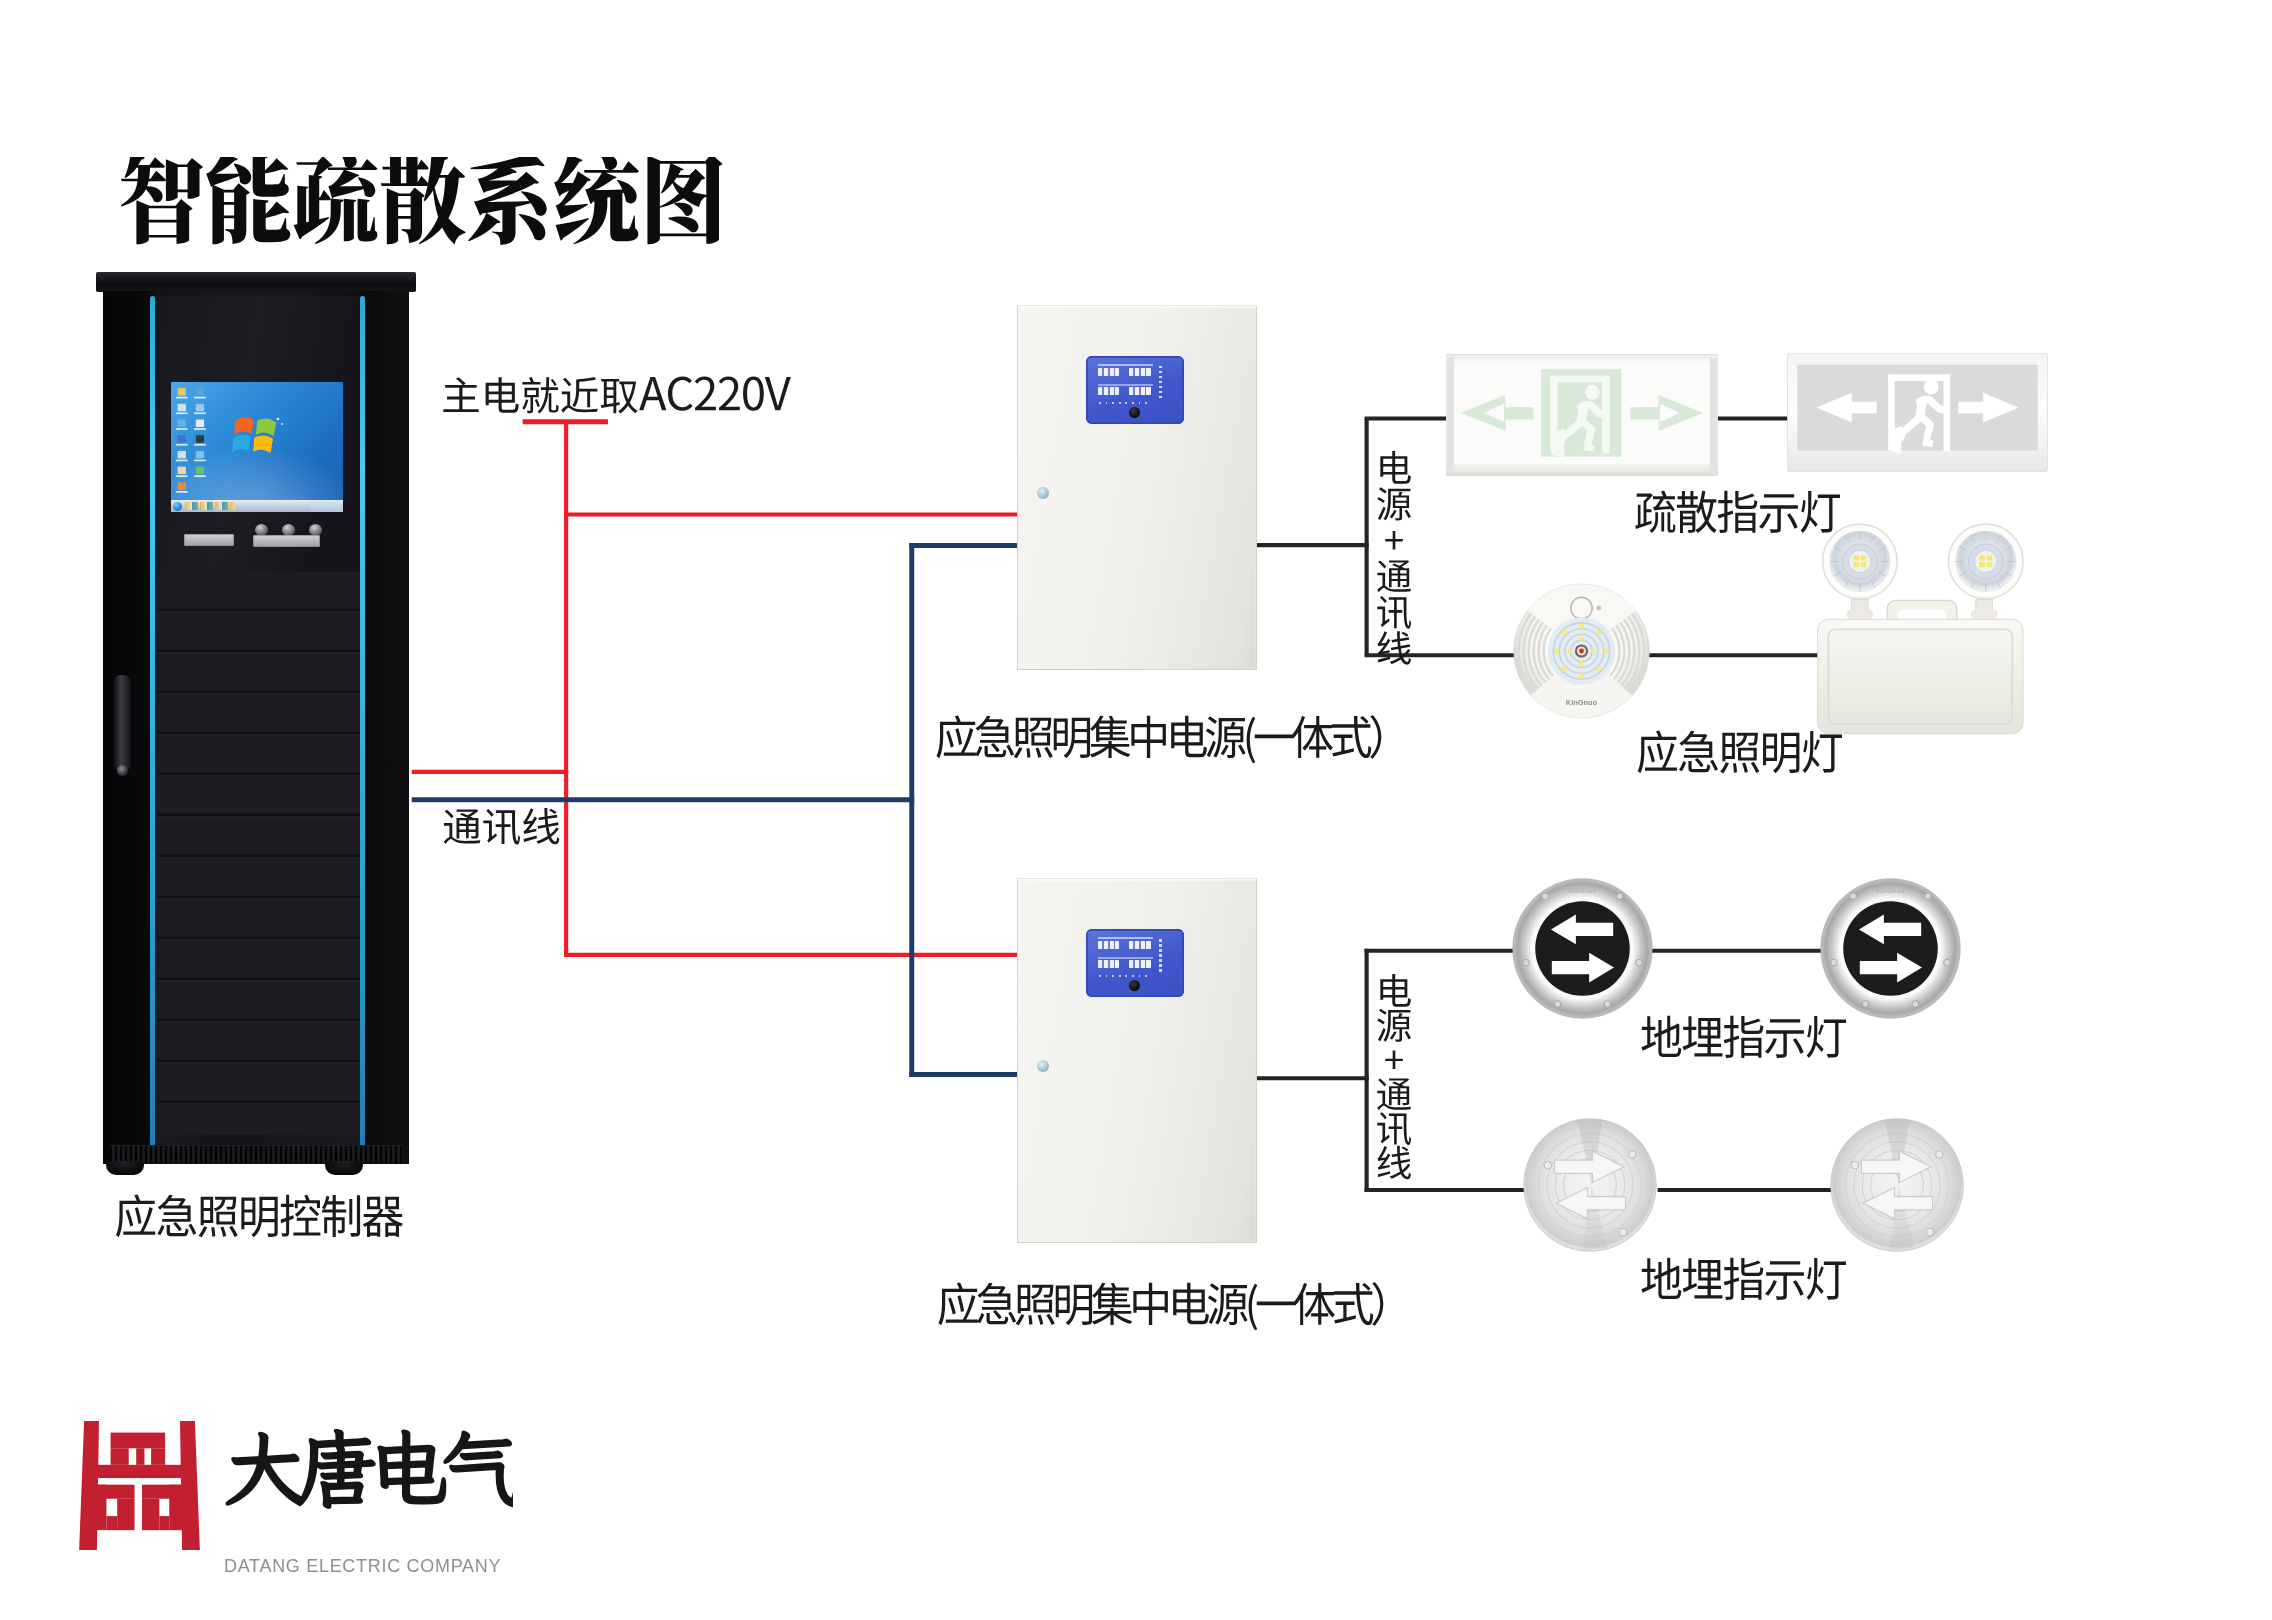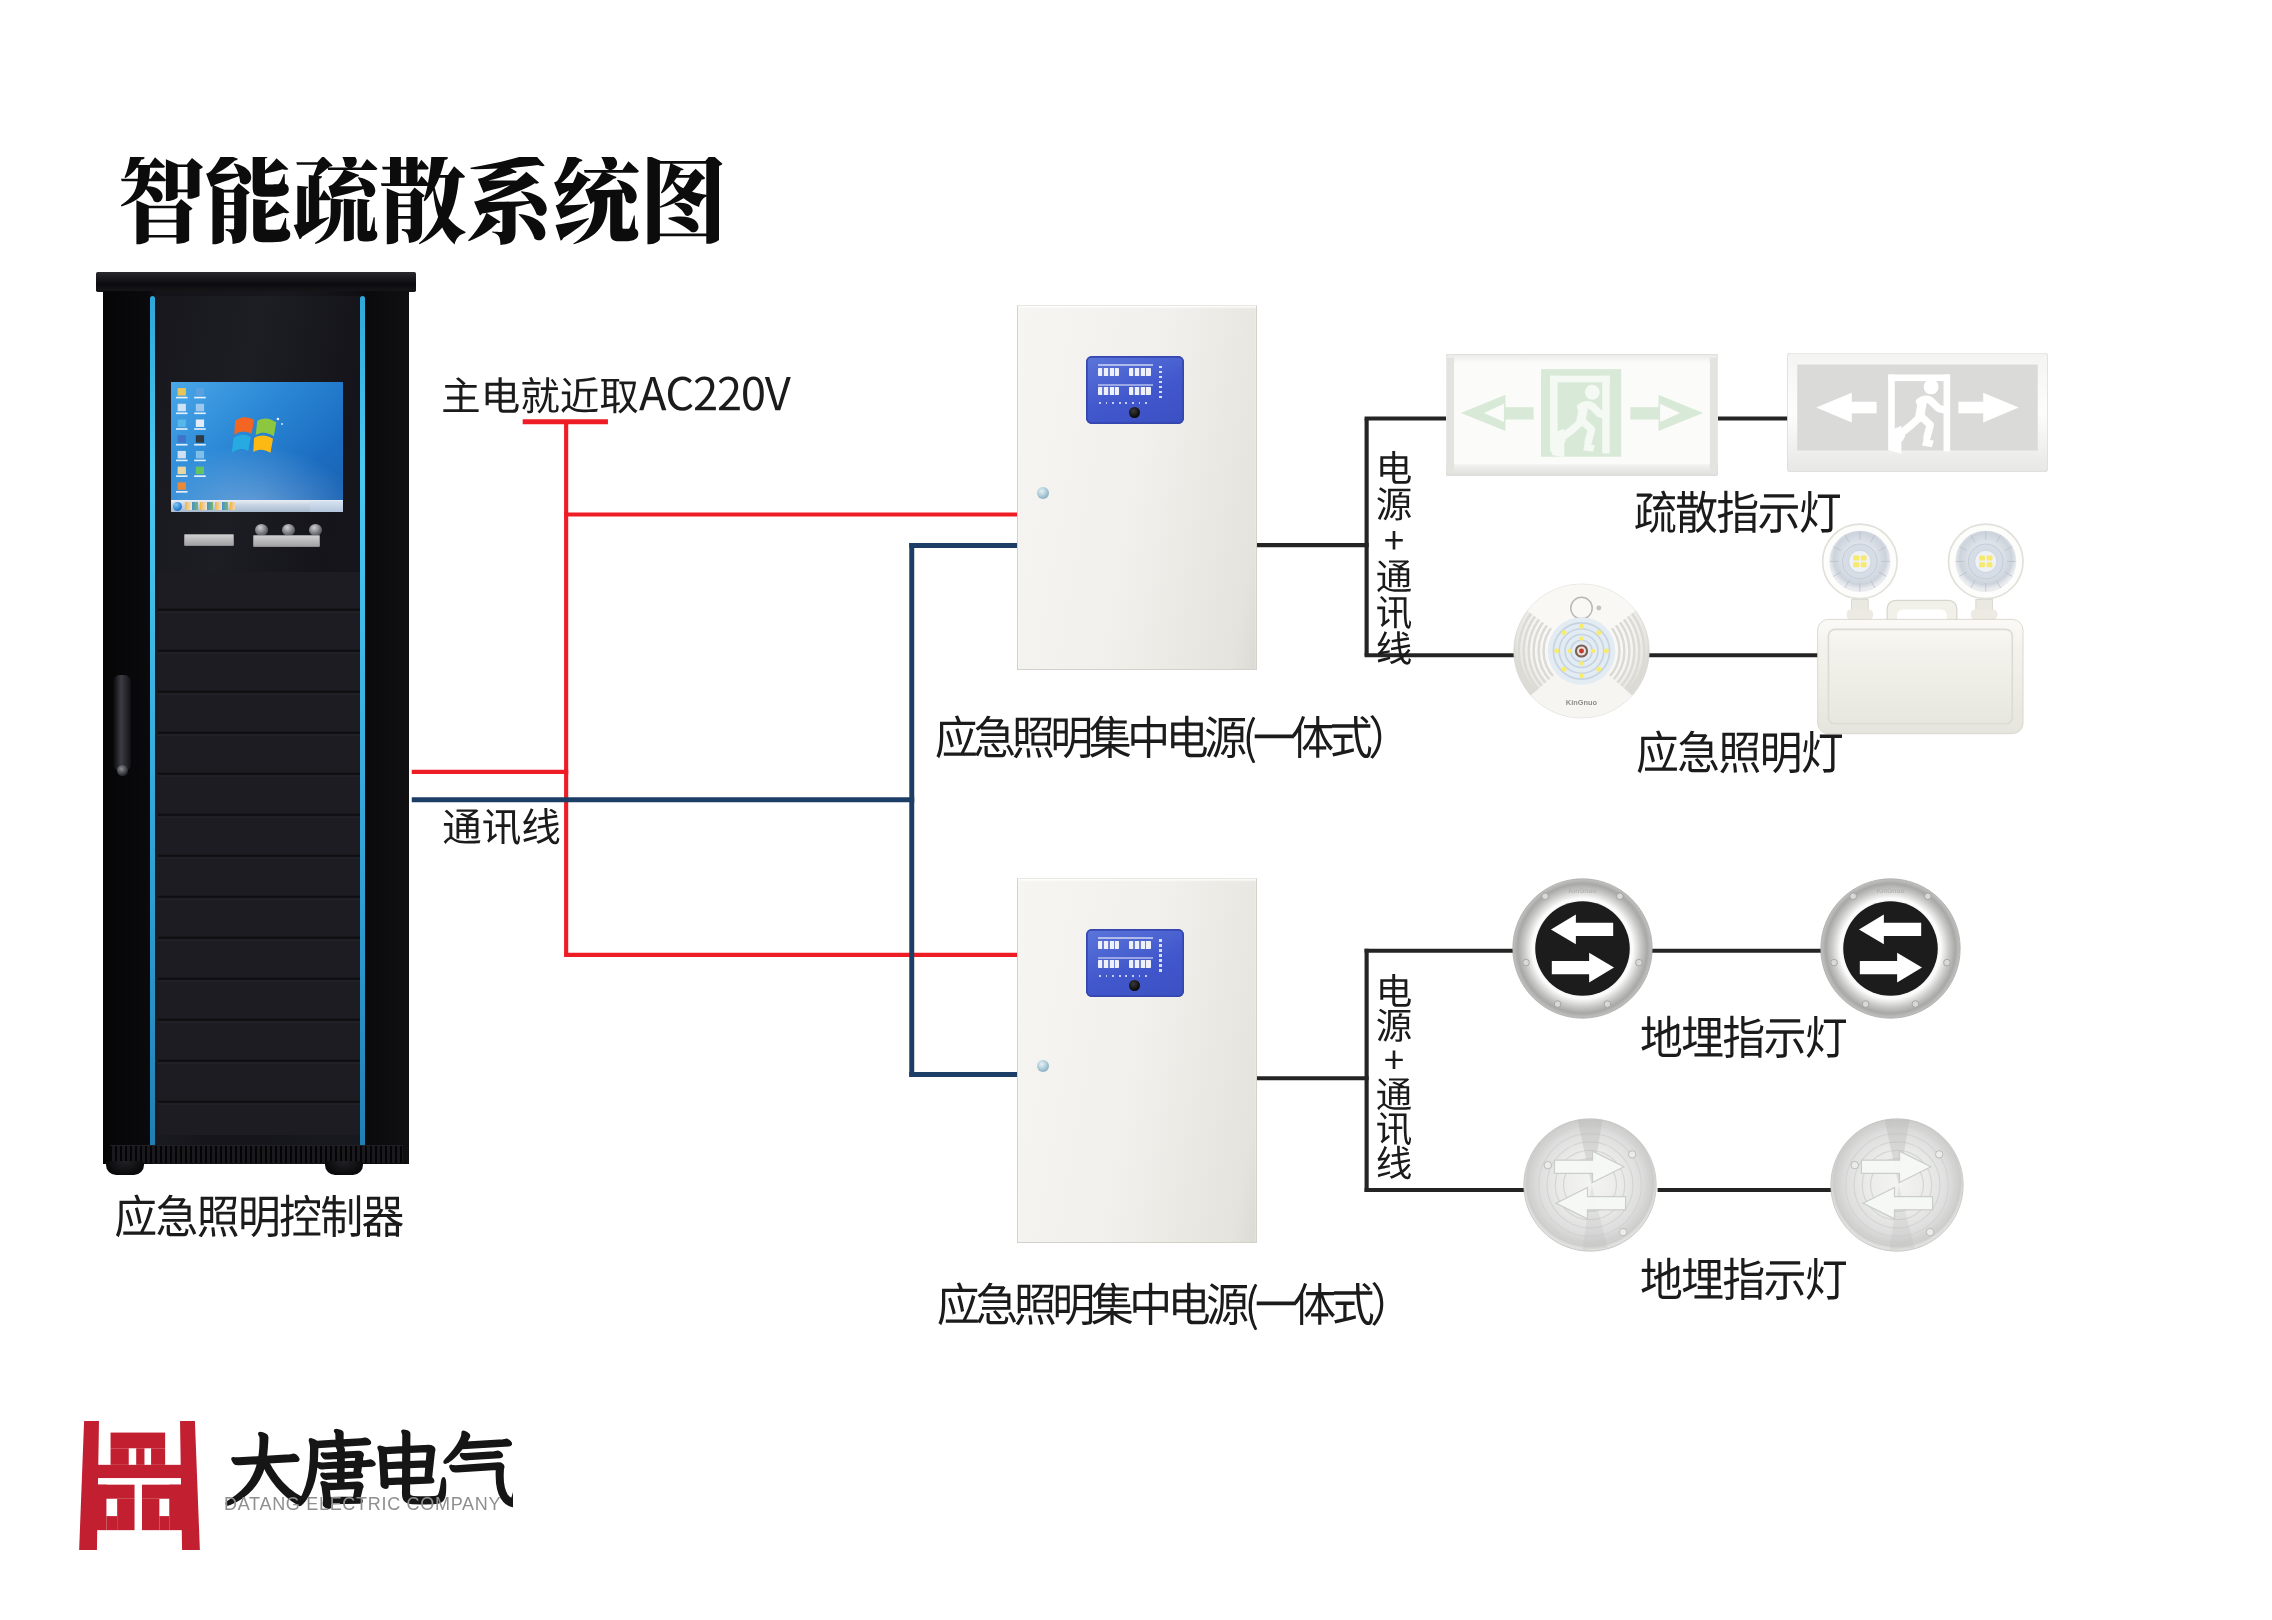--- a/index.html
+++ b/index.html
@@ -568,14 +568,14 @@
 <rect x="109" y="77" width="21" height="55"></rect>
 <rect x="76" y="94" width="21" height="38"></rect>
 <rect x="97" y="115" width="12" height="17"></rect>
 </g>
 </svg>
 
 <svg style="position:absolute;left:222px;top:1420px" width="291" height="103" viewBox="0 0 352 125">
 <path stroke="#161616" stroke-width="2.2" transform="translate(2,95) scale(1,1.0)" fill="#161616" d="M53.9 -43.2 87.2 -45.0Q88.5 -45.1 89.5 -45.7Q90.5 -46.2 90.5 -47.5Q90.5 -48.7 89.2 -50.1Q88.0 -51.4 86.6 -52.4Q85.1 -53.3 84.1 -53.3Q83.5 -53.3 83.0 -53.0Q82.0 -52.7 81.2 -52.5Q80.3 -52.3 79.3 -52.2L50.9 -50.5Q51.6 -55.4 52.0 -61.4Q52.5 -67.3 52.7 -73.6V-73.9Q52.7 -75.8 51.4 -76.9Q50.0 -78.0 48.3 -78.6Q46.6 -79.2 45.3 -79.4Q44.0 -79.6 43.8 -79.6Q42.2 -79.6 42.2 -78.3Q42.2 -77.6 42.7 -76.8Q43.4 -75.7 43.8 -74.6Q44.1 -73.5 44.1 -72.1Q44.1 -66.3 43.7 -60.6Q43.3 -54.9 42.5 -50.1L17.2 -48.6H15.9Q14.8 -48.6 13.7 -48.7Q12.6 -48.8 11.5 -49.0Q11.4 -49.0 11.3 -49.0Q11.2 -49.1 11.0 -49.1Q9.7 -49.1 9.7 -47.9Q9.7 -47.4 9.8 -47.1Q11.0 -44.1 12.3 -42.7Q13.6 -41.2 16.3 -41.2Q17.0 -41.2 17.8 -41.2Q18.6 -41.3 19.4 -41.3L41.0 -42.5Q40.2 -39.1 38.2 -33.5Q36.2 -27.9 32.2 -21.6Q28.2 -15.3 21.7 -8.9Q15.1 -2.4 5.2 3.6Q2.7 5.1 2.7 6.5Q2.7 7.9 4.5 7.9Q5.0 7.9 7.8 6.9Q10.5 5.8 14.8 3.6Q19.0 1.3 24.0 -2.4Q28.9 -6.0 33.8 -11.2Q38.7 -16.5 42.7 -23.6Q46.7 -30.8 48.5 -38.2Q52.7 -29.6 58.2 -21.9Q63.8 -14.1 69.3 -8.6Q74.8 -3.0 79.5 0.5Q84.1 3.9 87.1 5.6Q90.0 7.3 90.6 7.3Q91.6 7.3 93.2 6.2Q94.7 5.2 96.0 3.9Q97.2 2.6 97.2 1.9Q97.2 0.8 95.1 -0.2Q86.1 -4.6 78.4 -11.3Q70.6 -18.0 64.4 -26.4Q58.1 -34.8 53.9 -43.2Z M159.4 -12.4 157.5 -1.1 128.2 -0.5 127.3 -10.9ZM158.7 -38.3 157.9 -31.4 145.1 -30.7 145.2 -37.5ZM160.2 -50.2 159.6 -44.6 145.3 -43.8 145.4 -49.3ZM128.9 6.0 164.7 5.4Q165.6 5.4 166.5 5.0Q167.4 4.6 167.4 3.5Q167.4 2.7 166.8 1.6Q166.1 0.5 164.6 -0.9L167.2 -11.6Q167.4 -12.2 167.8 -12.9Q168.2 -13.5 168.2 -14.4Q168.2 -15.7 166.8 -17.5Q165.3 -19.3 162.7 -19.3Q162.4 -19.3 162.1 -19.2Q161.7 -19.2 161.3 -19.2L145.0 -18.4L145.1 -24.4L164.3 -25.3Q165.5 -25.4 166.6 -25.6Q167.7 -25.7 167.7 -26.9Q167.7 -28.2 165.2 -31.0L166.3 -38.7L179.4 -39.5Q183.0 -39.7 183.0 -41.5Q183.0 -42.4 181.9 -43.6Q180.9 -44.7 179.6 -45.5Q178.3 -46.3 177.3 -46.3Q176.9 -46.3 176.2 -46.1Q175.4 -45.8 174.2 -45.6Q173.0 -45.4 172.1 -45.3L167.2 -45.0L167.9 -50.2Q167.9 -50.5 168.2 -51.2Q168.6 -51.8 168.6 -52.7Q168.6 -54.4 167.0 -55.6Q165.4 -56.7 163.5 -56.7H162.6L145.4 -55.7L145.5 -58.9V-59.1Q145.5 -61.3 143.7 -62.2Q141.9 -63.0 140.2 -63.2Q139.3 -63.3 138.9 -63.4L174.3 -65.5Q177.4 -65.7 177.4 -67.4Q177.4 -68.5 176.4 -69.8Q175.3 -71.1 173.9 -72.0Q172.5 -72.8 171.4 -72.8Q170.8 -72.8 170.4 -72.7Q168.2 -71.9 165.6 -71.7L143.9 -70.4L144.0 -79.1Q144.0 -80.7 142.3 -81.6Q140.7 -82.4 138.9 -82.8Q137.1 -83.2 136.1 -83.2Q134.2 -83.2 134.2 -81.9Q134.2 -81.2 134.8 -80.4Q136.1 -78.7 136.1 -77.1L136.2 -70.1L112.8 -68.7Q109.7 -70.4 107.8 -71.2Q106.0 -72.0 104.8 -72.0Q103.7 -72.0 103.7 -70.6Q103.7 -70.0 104.0 -69.1Q104.6 -67.3 104.9 -65.3Q105.3 -63.3 105.3 -61.4V-59.3Q105.3 -46.0 104.1 -35.3Q102.9 -24.6 99.9 -15.1Q96.9 -5.5 91.5 4.4Q90.5 6.1 90.5 7.2Q90.5 8.6 91.7 8.6Q92.6 8.6 95.1 6.2Q97.6 3.7 100.7 -1.2Q103.7 -6.1 106.6 -13.5Q109.5 -20.9 111.2 -31.0Q111.9 -35.0 112.4 -40.2Q112.4 -40.8 112.4 -41.4Q112.6 -40.7 113.2 -39.8Q114.0 -38.2 115.4 -36.9Q116.2 -36.1 118.7 -36.1Q119.4 -36.1 120.2 -36.1Q120.9 -36.1 121.8 -36.2L138.0 -37.2L137.9 -30.4L125.4 -29.8Q124.9 -29.8 124.4 -29.8Q123.9 -29.7 123.4 -29.7Q121.4 -29.7 120.0 -30.1Q119.6 -30.2 119.1 -30.2Q117.7 -30.2 117.7 -28.8Q117.7 -27.7 118.9 -26.2Q120.1 -24.8 121.2 -23.9Q121.7 -23.6 122.6 -23.5Q123.4 -23.4 124.2 -23.4Q125.0 -23.4 125.7 -23.5Q126.4 -23.5 126.9 -23.5L138.1 -24.2V-18.1L127.0 -17.6Q124.0 -18.9 122.2 -19.5Q120.3 -20.0 119.3 -20.0Q117.7 -20.0 117.7 -18.7Q117.7 -18.3 118.0 -17.9Q118.2 -17.4 118.4 -16.8Q118.8 -16.1 119.2 -14.6Q119.5 -13.0 119.7 -11.5L121.0 -1.1Q121.1 -0.7 121.1 -0.2Q121.1 0.3 121.1 0.8Q121.1 2.1 121.0 3.5Q120.9 4.8 120.7 6.3V6.8Q120.7 8.6 122.0 9.7Q123.2 10.7 124.6 11.2Q126.0 11.8 126.7 11.8Q129.2 11.8 129.2 9.4V9.2ZM113.3 -61.8 137.4 -63.3Q136.5 -63.0 136.5 -62.1Q136.5 -61.6 137.1 -60.7Q137.8 -59.9 137.9 -58.7Q138.1 -57.5 138.1 -56.1V-55.3L125.8 -54.5Q125.2 -54.5 124.6 -54.5Q123.9 -54.4 123.2 -54.4Q121.5 -54.4 120.4 -54.7Q120.1 -54.8 119.8 -54.9Q119.6 -54.9 119.3 -54.9Q118.1 -54.9 118.1 -53.7Q118.1 -53.5 118.3 -52.8Q119.0 -51.5 119.8 -50.3Q120.6 -49.1 121.8 -48.5Q122.7 -48.2 124.5 -48.2Q125.3 -48.2 126.2 -48.2Q127.0 -48.3 127.6 -48.3L138.1 -48.9L138.0 -43.4L119.9 -42.4H118.9Q116.3 -42.4 114.4 -43.0Q114.0 -43.1 113.5 -43.1Q112.9 -43.1 112.6 -42.8Q112.9 -46.9 113.0 -51.2Q113.3 -57.0 113.3 -61.8Z M197.1 -42.7 196.4 -54.6 217.2 -55.7 217.1 -43.8ZM198.2 -23.6 197.4 -36.2 217.1 -37.2 217.0 -24.3ZM224.8 -44.1 224.9 -56.0 246.8 -57.0 245.8 -45.2ZM224.7 -24.6 224.8 -37.5 245.2 -38.5 244.2 -25.4ZM221.9 4.7Q224.1 5.8 228.2 6.1Q232.4 6.3 243.8 6.3Q255.2 6.3 259.2 5.6Q263.3 4.9 265.3 2.7Q267.3 0.4 267.9 -4.0Q268.5 -8.4 268.5 -16.2Q268.5 -24.6 266.4 -24.6Q264.8 -24.6 264.1 -19.5Q262.3 -6.2 260.2 -3.7Q259.3 -2.4 257.2 -2.1Q252.7 -1.5 243.0 -1.5Q233.2 -1.5 230.0 -1.8Q226.8 -2.1 225.7 -3.2Q224.6 -4.2 224.6 -7.0L224.7 -17.9L250.9 -19.0Q254.2 -19.2 254.2 -21.0Q254.2 -22.9 251.4 -25.3Q254.7 -56.7 255.1 -57.4Q255.4 -58.1 255.4 -59.3Q255.4 -60.5 253.9 -62.2Q252.3 -63.8 248.6 -63.8L224.9 -62.6L225.0 -78.3Q225.0 -81.3 219.8 -82.1Q218.1 -82.4 217.3 -82.4Q215.9 -82.4 215.9 -81.2Q215.9 -80.8 216.2 -80.2Q217.3 -78.4 217.3 -76.1L217.2 -62.3L195.9 -61.2Q190.7 -63.0 189.1 -63.0Q187.0 -63.0 187.0 -61.7Q187.0 -60.9 187.8 -59.2Q188.7 -57.6 188.9 -54.4Q190.8 -22.5 190.8 -21.0Q190.8 -18.6 190.7 -17.6Q190.7 -15.2 192.2 -13.9Q193.8 -12.5 196.1 -12.5Q198.7 -12.5 198.7 -14.9L198.5 -16.9L217.0 -17.7L216.9 -5.1Q216.9 2.4 221.9 4.7Z M358.0 -13.8V-15.8Q357.8 -19.9 356.0 -19.9Q354.4 -19.9 353.7 -16.3Q352.8 -11.8 351.7 -7.6Q350.6 -3.4 349.2 0.5V0.6Q348.5 0.6 346.7 -0.6Q344.9 -1.7 342.9 -4.7Q341.0 -7.7 339.6 -13.0Q338.2 -18.3 338.2 -26.4Q338.2 -28.8 338.3 -31.1Q338.4 -33.4 338.5 -35.4Q338.6 -36.1 338.9 -36.9Q339.2 -37.6 339.2 -38.4Q339.2 -40.0 337.5 -41.2Q335.9 -42.5 334.0 -42.5H332.8L281.2 -39.1H280.6Q279.6 -39.1 278.5 -39.3Q277.3 -39.5 276.3 -39.7Q276.0 -39.8 275.5 -39.8Q274.2 -39.8 274.2 -38.6Q274.2 -37.8 275.1 -36.0Q276.0 -34.2 277.5 -33.0Q278.5 -32.3 280.7 -32.3Q281.2 -32.3 281.9 -32.3Q282.5 -32.3 283.3 -32.4L330.8 -35.5Q330.6 -32.2 330.6 -28.2Q330.6 -18.0 332.3 -11.2Q334.0 -4.4 336.6 -0.2Q339.3 4.0 342.1 6.1Q345.0 8.2 347.4 9.0Q349.8 9.7 350.9 9.7Q354.6 9.7 355.8 5.3Q357.0 0.8 357.5 -4.5Q358.0 -9.8 358.0 -13.8ZM295.8 -47.1 334.8 -49.7Q335.7 -49.8 336.6 -50.4Q337.5 -50.9 337.5 -51.9Q337.5 -53.1 336.4 -54.2Q335.4 -55.4 334.1 -56.2Q332.9 -56.9 332.1 -56.9Q331.7 -56.9 331.0 -56.7Q330.2 -56.4 329.2 -56.3Q328.3 -56.2 327.3 -56.1L294.1 -53.8H293.2Q292.2 -53.8 291.1 -54.0Q290.1 -54.1 289.2 -54.2Q288.9 -54.3 288.4 -54.3Q287.0 -54.3 287.0 -53.0Q287.0 -52.7 287.1 -52.4Q287.1 -52.1 287.2 -51.8Q288.5 -48.8 290.1 -47.9Q291.6 -47.0 293.7 -47.0Q294.2 -47.0 294.7 -47.0Q295.2 -47.1 295.8 -47.1ZM288.7 -60.5 345.5 -64.0Q346.7 -64.1 347.5 -64.7Q348.4 -65.2 348.4 -66.2Q348.4 -67.3 347.3 -68.5Q346.2 -69.7 344.9 -70.5Q343.6 -71.3 342.8 -71.3Q342.2 -71.3 341.8 -71.2Q340.9 -70.9 340.1 -70.8Q339.3 -70.7 338.3 -70.6L293.7 -67.8L294.6 -69.3Q295.7 -71.1 296.7 -73.0Q297.7 -74.9 297.7 -75.7Q297.7 -77.0 296.1 -78.2Q294.6 -79.5 292.9 -80.3Q291.1 -81.2 290.4 -81.2Q289.0 -81.2 289.0 -79.5V-78.4Q289.0 -76.0 287.3 -72.2Q285.6 -68.5 282.8 -64.2Q279.9 -59.8 276.4 -55.5Q272.9 -51.1 269.3 -47.6Q267.0 -45.3 267.0 -44.0Q267.0 -42.7 268.5 -42.7Q269.7 -42.7 271.6 -43.9L272.1 -44.2Q276.7 -47.2 280.9 -51.5Q285.2 -55.8 288.7 -60.5Z"></path>
     </svg>
 
-<div class="abs" style="left:224px;top:1494px;white-space:nowrap;font-family:'Liberation Sans',sans-serif;font-size:18px;letter-spacing:0.7px;color:#8f8f8f">DATANG ELECTRIC COMPANY</div>
+<div class="abs" style="left:224px;top:1556px;white-space:nowrap;font-family:'Liberation Sans',sans-serif;font-size:18px;letter-spacing:0.7px;color:#8f8f8f">DATANG ELECTRIC COMPANY</div>
 </div>
 
 </body></html>

